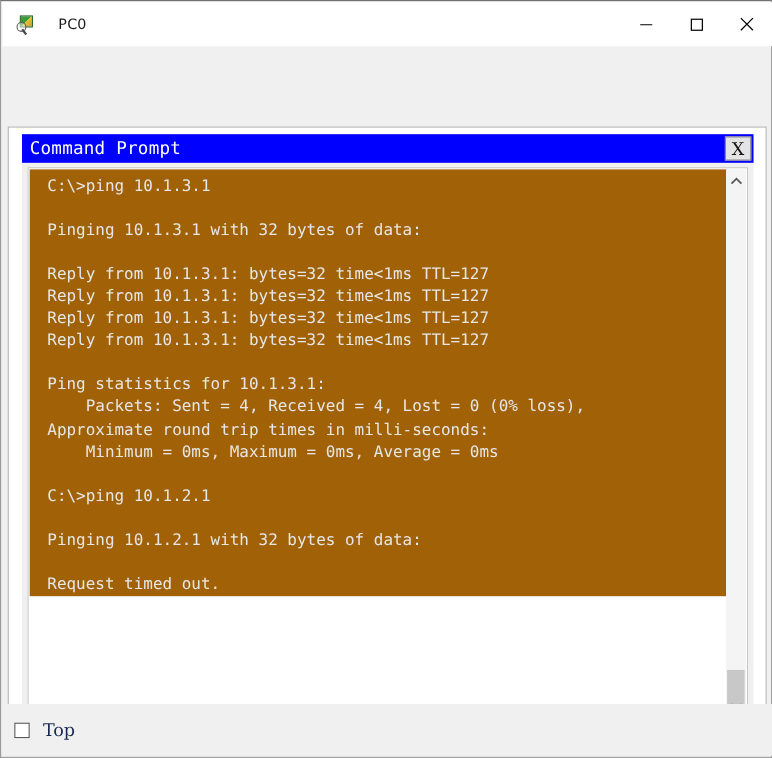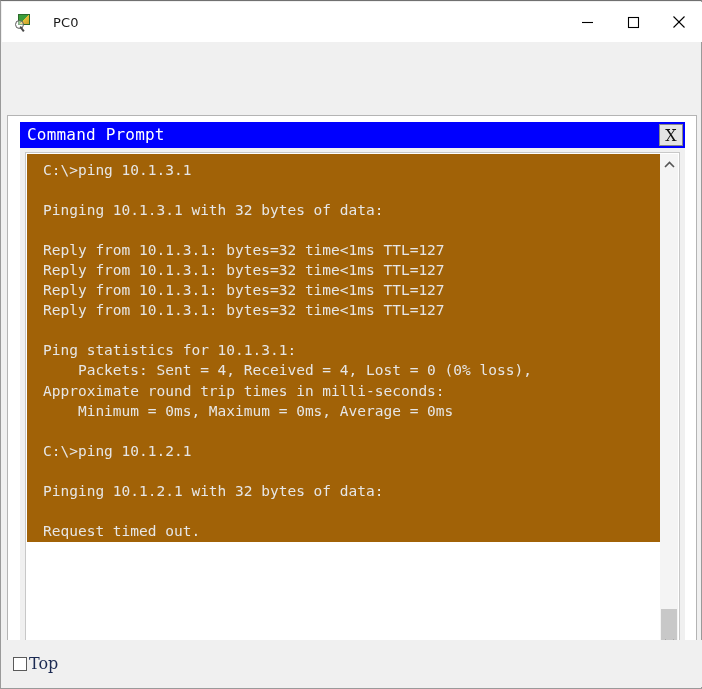--- a/index.html
+++ b/index.html
@@ -210,21 +210,21 @@
     display: flex;
     align-items: center;
     margin-left: 11px;
   }
   .chk-box {
     width: 14px; height: 14px;
     border: 1px solid #5a5a5a;
     background: #ffffff;
   }
   .chk-label {
-    margin-left: 2px;
+    margin-left: 12px;
     font-family: "DejaVu Serif", serif;
     font-size: 16px;
     color: #1b2a52;
   }
 </style>
 </head>
 <body>
 
 <div id="app">
 

